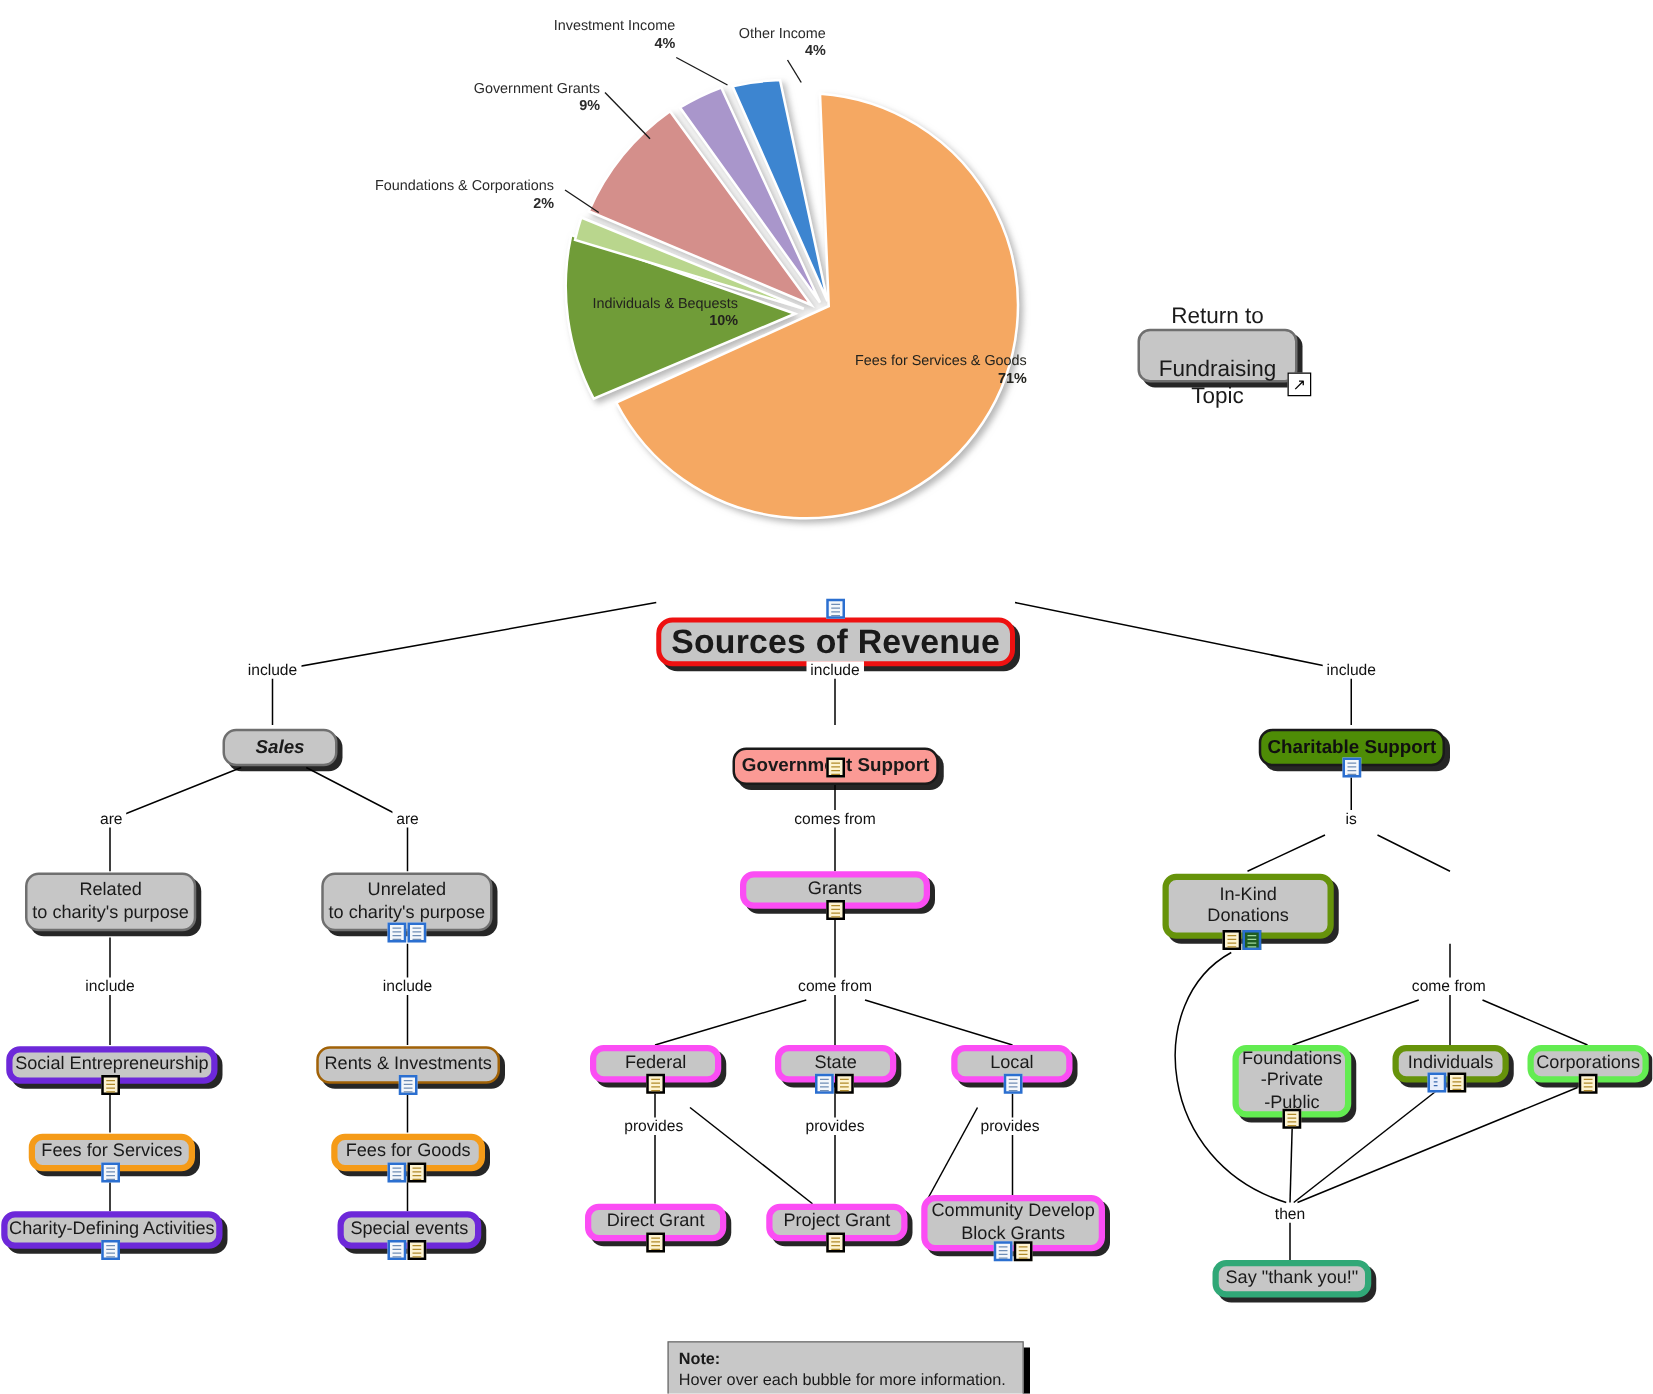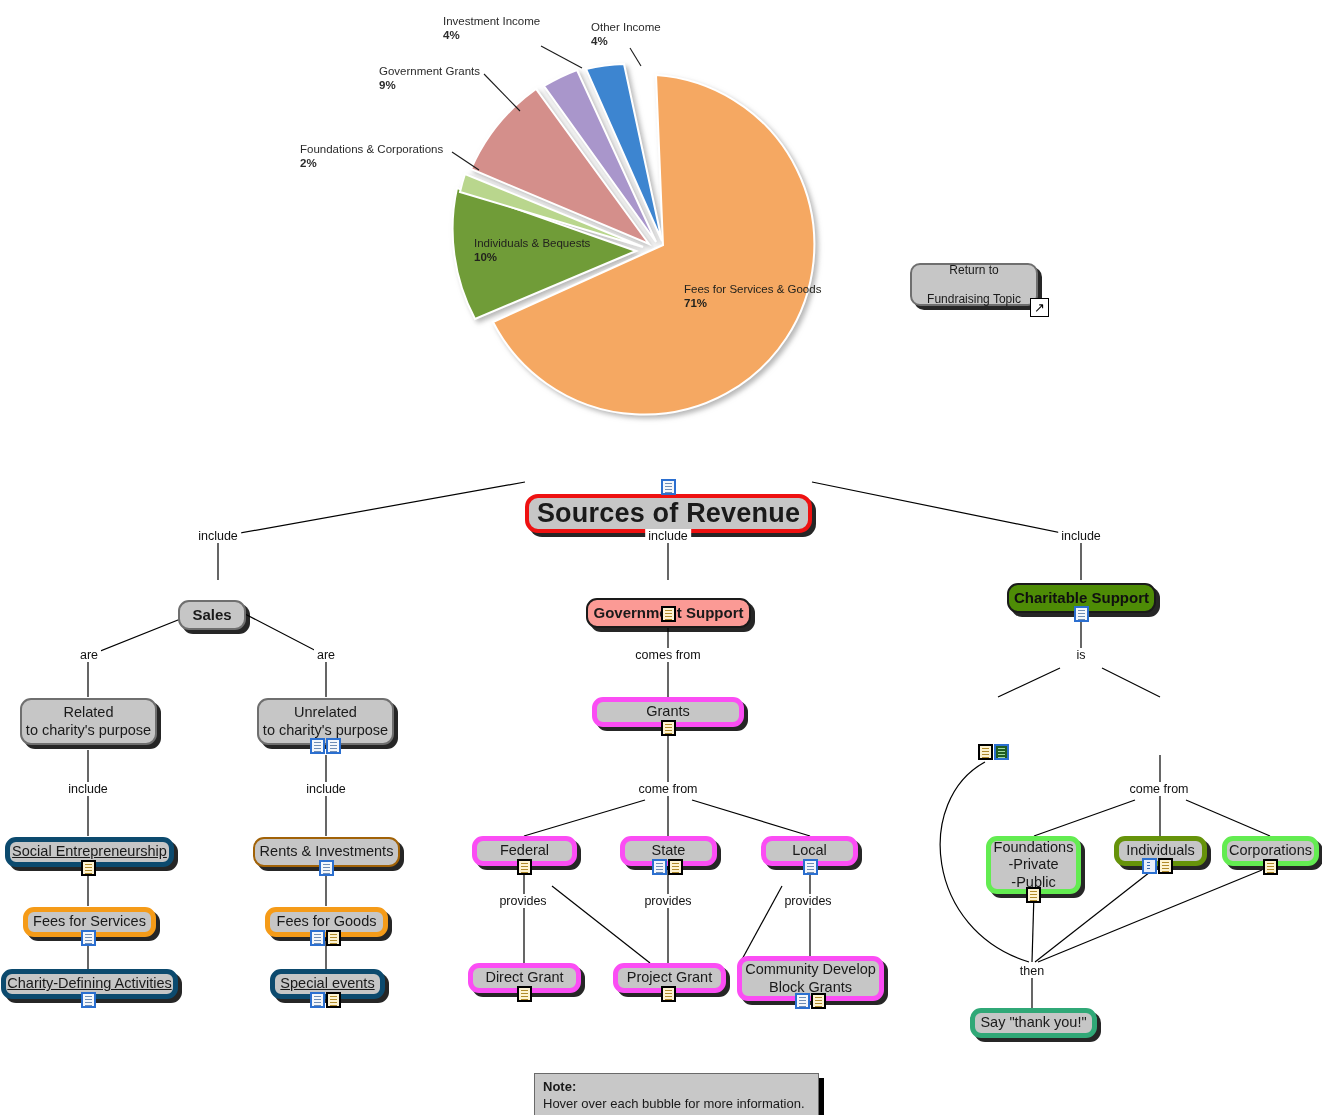--- a/index.html
+++ b/index.html
@@ -16,21 +16,21 @@
     background: #ffffff;
   }
   #edges { position: absolute; left: 0; top: 0; width: 1322px; height: 1115px; }
 
   
   #pie-wrap { position: absolute; left: 0; top: 0; width: 900px; height: 440px; }
   .pie-label {
     position: absolute;
     font-size: 11.5px;
     color: #2b2b2b;
-    text-align: left;
+    text-align: right;
     line-height: 1.25;
     white-space: nowrap;
   }
   .pie-label .pct { display: block; font-weight: bold; }
   .pie-label.inside { color: #23231e; }
 
   
   .notebox {
     position: absolute;
     background: #c8c8c8;
@@ -65,21 +65,21 @@
     font-size: 27px;
     letter-spacing: .2px;
     border-radius: 13px;
     margin-top: 48px;
   }
   
   .f-gray   { border: 2px solid #6f6f6f; }
   .f-red    { border: 4px solid #ee1111; }
   .f-pinkbg { background: #fb9a95; border: 2px solid #1a1a1a; }
   .f-olivebg{ background: #4e8c06; border: 2px solid #1a1a1a; color:#101010; }
-  .f-blue   { border: 5px solid #0c4a6e; text-decoration: underline; }
+  .f-blue   { border: 5px solid #6d28d9; }
   .f-purple { border: 2px solid #a16207; }
   .f-orange { border: 5px solid #f59b18; }
   .f-magenta{ border: 5px solid #fb4df4; }
   .f-olive  { border: 5px solid #66930a; }
   .f-lgreen { border: 5px solid #63ec51; }
   .f-teal   { border: 5px solid #30a877; }
 
   
   .badges {
     position: absolute;
@@ -225,36 +225,36 @@
       <span>Individuals &amp; Bequests</span>
       <span class="pct">10%</span>
     </div>
     <div class="pie-label inside" style="left:684px; top:282px;">
       <span>Fees for Services &amp; Goods</span>
       <span class="pct">71%</span>
     </div>
   </div>
 
 
-  <div class="node f-gray" style="left:910px; top:263px; width:128px; height:43px; border-radius:10px; font-size:12px;">
+  <div class="node f-gray" style="left:910px; top:263px; width:128px; height:43px; border-radius:10px; font-size:18px;">
     <div>
       <div>Return to</div>
       <div>Fundraising Topic</div>
     </div>
   </div>
   <div class="gotobox" style="left:1030px; top:298px;">↗</div>
 
   <div class="node title f-red" style="left:525px; top:446px; width:287px; height:39px;">Sources of Revenue</div>
   <div class="badges" style="left:661px; top:479px;">
     <span class="badge blue">
         <i></i>
       </span>
   </div>
 
-  <div class="node bold f-gray" style="left:178px; top:600px; width:68px; height:30px;">Sales</div>
+  <div class="node bold f-gray" style="left:178px; top:583px; width:92px; height:30px;font-style:italic;">Sales</div>
 
   <div class="node bold f-pinkbg" style="left:586px; top:583px; width:165px; height:30px;margin-top:15px;">Government Support</div>
   <div class="badges" style="left:661px; top:606px;">
     <span class="badge">
         <i></i>
       </span>
   </div>
 
   <div class="node bold f-olivebg" style="left:1007px; top:583px; width:149px; height:30px;">Charitable Support</div>
   <div class="badges" style="left:1074px; top:606px;">
@@ -374,20 +374,22 @@
 Block Grants</div>
   <div class="badges" style="left:795px; top:993px;">
     <span class="badge blue">
         <i></i>
       </span>
     <span class="badge">
         <i></i>
       </span>
   </div>
 
+  <div class="node f-olive" style="left:930px; top:699px; width:137px; height:52px;">In-Kind
+Donations</div>
   <div class="badges" style="left:978px; top:744px;">
     <span class="badge">
         <i></i>
       </span>
     <span class="badge film">
         <i></i>
       </span>
   </div>
 
 

